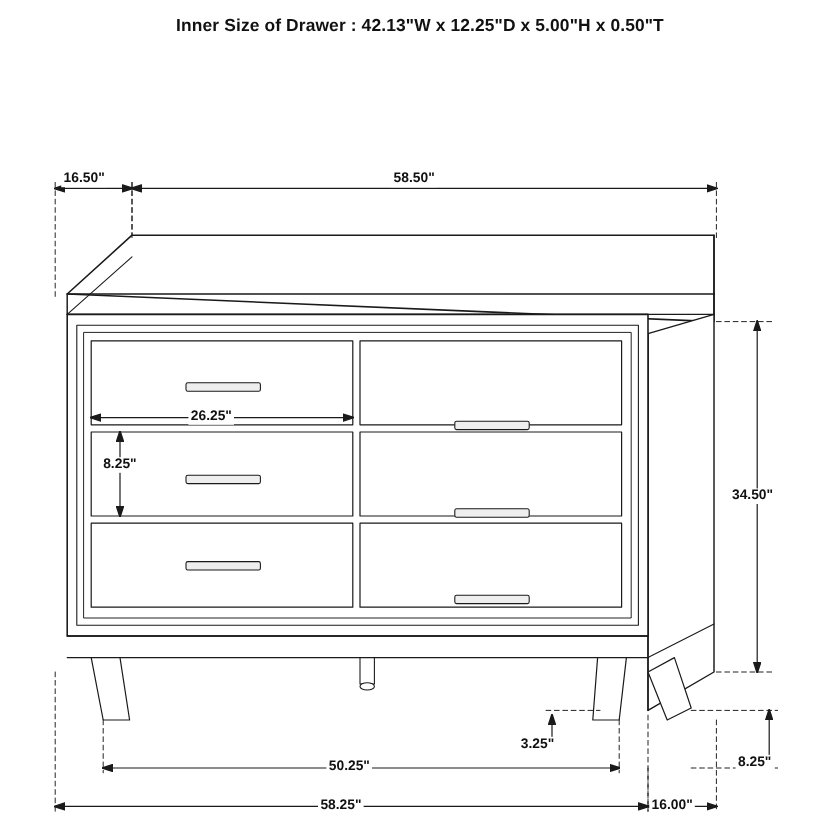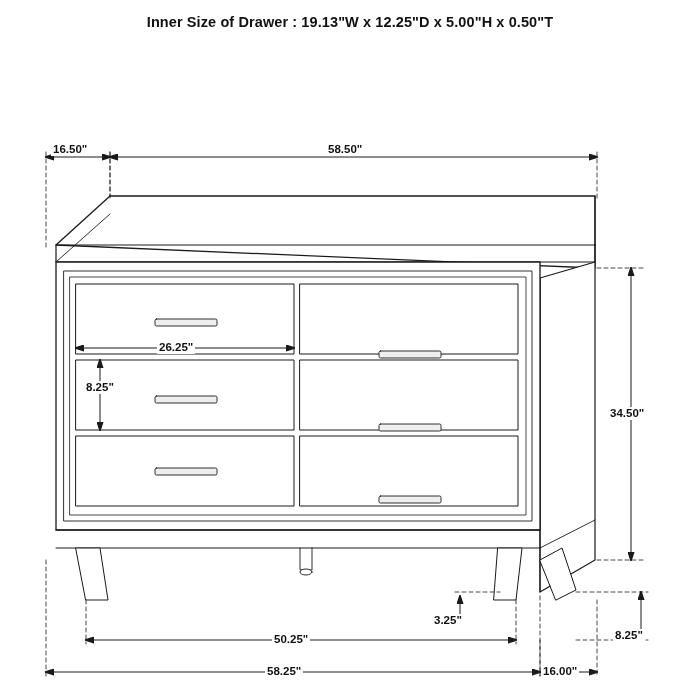--- a/index.html
+++ b/index.html
@@ -47,21 +47,21 @@
     padding: 0 2px;
     white-space: nowrap;
     line-height: 13px;
   }
 </style>
 </head>
 <body>
 
 <div id="stage">
 
-  <div class="title">Inner Size of Drawer : 19.13"W x 12.25"D x 5.00"H x 0.50"T</div>
+  <div class="title">Inner Size of Drawer : 42.13"W x 12.25"D x 5.00"H x 0.50"T</div>
 
   <svg class="diagram" viewBox="0 0 700 700">
     <g fill="none" stroke="#1a1a1a" stroke-width="1.2" stroke-linejoin="round" stroke-linecap="round">
 
       <polygon points="56,245 110,196 595,196 595,268" fill="#ffffff" stroke="#1a1a1a" stroke-width="1.3"></polygon>
       <polyline points="56,245 595,245" stroke="#1a1a1a" stroke-width="1.1"></polyline>
       <polyline points="595,245 595,196" stroke="#1a1a1a" stroke-width="1.1"></polyline>
 
       <polyline points="56,245 56,262 595,262 595,245" stroke="#1a1a1a" stroke-width="1.2"></polyline>
       <polyline points="56,262 110,214" stroke="#1a1a1a" stroke-width="0.9"></polyline>

